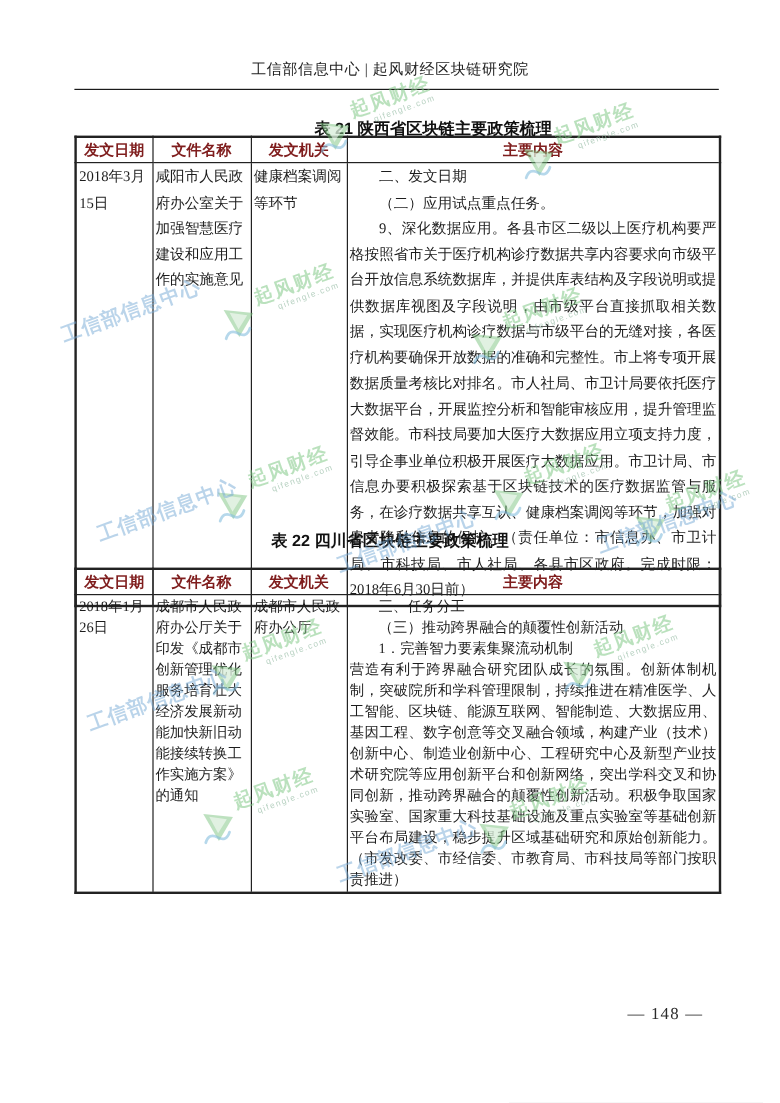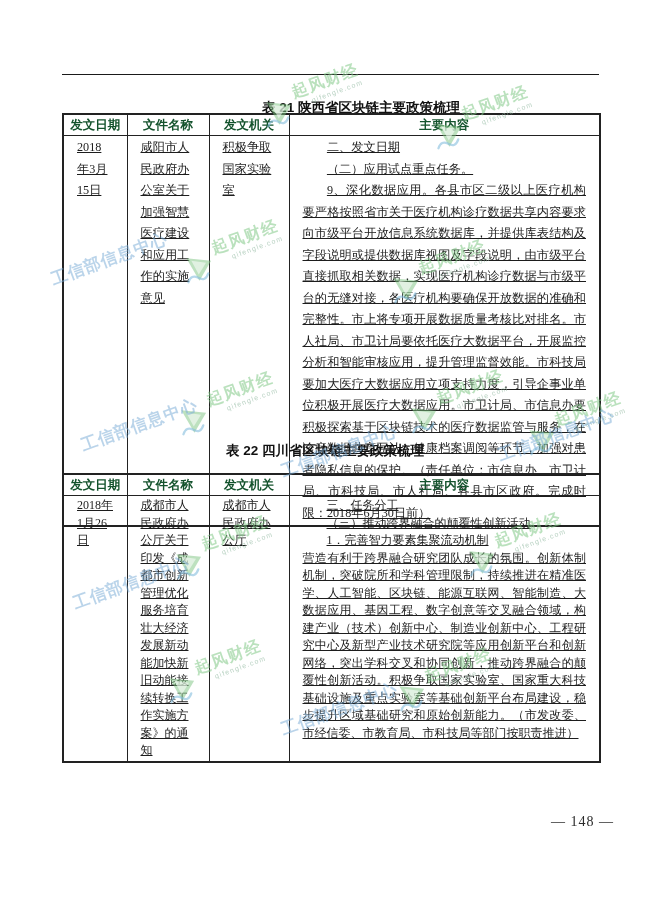--- a/index.html
+++ b/index.html
@@ -27,30 +27,30 @@
   table {
     position:absolute; left:62px; width:537px;
     border-collapse:collapse; table-layout:fixed;
     border:2px solid #222;
   }
   #table21 { top:113px; }
   #table22 { top:473px; }
   th, td { border:1px solid #222; vertical-align:top; }
   th {
     font-weight:bold; font-size:12.5px; text-align:center;
-    line-height:16px; padding:2px 0; color:#14532d;
-  }
-  td { padding:1px 13px; font-size:12.2px; text-align:left;text-decoration:underline; }
+    line-height:16px; padding:2px 0; color:#7f1d1d;
+  }
+  td { padding:1px 2px; font-size:12.2px; text-align:left; }
   #table21 td { line-height:21.5px; }
   #table22 td { line-height:17.5px; font-size:12px; }
   td p { margin:0; text-align:justify; }
   td p.ind { text-indent:2em; }
   .page-number {
-    position:absolute; top:814px; left:0; width:586px;
-    text-align:right; font-size:14px; color:#2a2a2a; letter-spacing:1px;padding-left:28px;
+    position:absolute; top:838px; left:0; width:586px;
+    text-align:right; font-size:14px; color:#2a2a2a; letter-spacing:1px;
   }
   
   .wm-layer { position:absolute; top:0; left:0; width:650px; height:919px; pointer-events:none; }
   .wm { position:absolute; transform:rotate(-20deg); transform-origin:left top; }
   .wm-qf { display:flex; align-items:flex-start; }
   .wm-logo { margin-top:7px; flex:none; }
   .wm-qf-txt { margin-left:2px; }
   .wm-brand {
     font-family:"Liberation Sans","DejaVu Sans",sans-serif; font-weight:bold;
     font-size:16px; letter-spacing:1.5px; color:rgba(130,200,135,0.55); white-space:nowrap;
@@ -63,20 +63,21 @@
   .wm-org {
     font-family:"Liberation Sans","DejaVu Sans",sans-serif; font-weight:bold;
     font-size:16.5px; letter-spacing:1px; color:rgba(118,170,214,0.5); white-space:nowrap;
   }
 </style>
 </head>
 <body>
 
 <div class="page">
 
+  <div class="doc-header">工信部信息中心 | 起风财经区块链研究院</div>
   <div class="header-rule"></div>
 
   <div class="tbl-title" id="title21">表 21 陕西省区块链主要政策梳理</div>
 
   <table id="table21">
     <colgroup>
         <col style="width:64px">
         <col style="width:82px">
         <col style="width:80px">
         <col style="width:311px">
@@ -86,21 +87,21 @@
         <th>发文日期</th>
         <th>文件名称</th>
         <th>发文机关</th>
         <th>主要内容</th>
       </tr>
     </thead>
     <tbody>
       <tr>
         <td>2018年3月15日</td>
         <td>咸阳市人民政府办公室关于加强智慧医疗建设和应用工作的实施意见</td>
-        <td>积极争取国家实验室</td>
+        <td>健康档案调阅等环节</td>
         <td>
           <p class="ind">二、发文日期</p>
           <p class="ind">（二）应用试点重点任务。</p>
           <p class="ind">9、深化数据应用。各县市区二级以上医疗机构要严格按照省市关于医疗机构诊疗数据共享内容要求向市级平台开放信息系统数据库，并提供库表结构及字段说明或提供数据库视图及字段说明，由市级平台直接抓取相关数据，实现医疗机构诊疗数据与市级平台的无缝对接，各医疗机构要确保开放数据的准确和完整性。市上将专项开展数据质量考核比对排名。市人社局、市卫计局要依托医疗大数据平台，开展监控分析和智能审核应用，提升管理监督效能。市科技局要加大医疗大数据应用立项支持力度，引导企事业单位积极开展医疗大数据应用。市卫计局、市信息办要积极探索基于区块链技术的医疗数据监管与服务，在诊疗数据共享互认、健康档案调阅等环节，加强对患者隐私信息的保护。（责任单位：市信息办、市卫计局、市科技局、市人社局、各县市区政府。完成时限：2018年6月30日前）</p>
         </td>
       </tr>
     </tbody>
   </table>
 
   <div class="tbl-title" id="title22">表 22 四川省区块链主要政策梳理</div>

